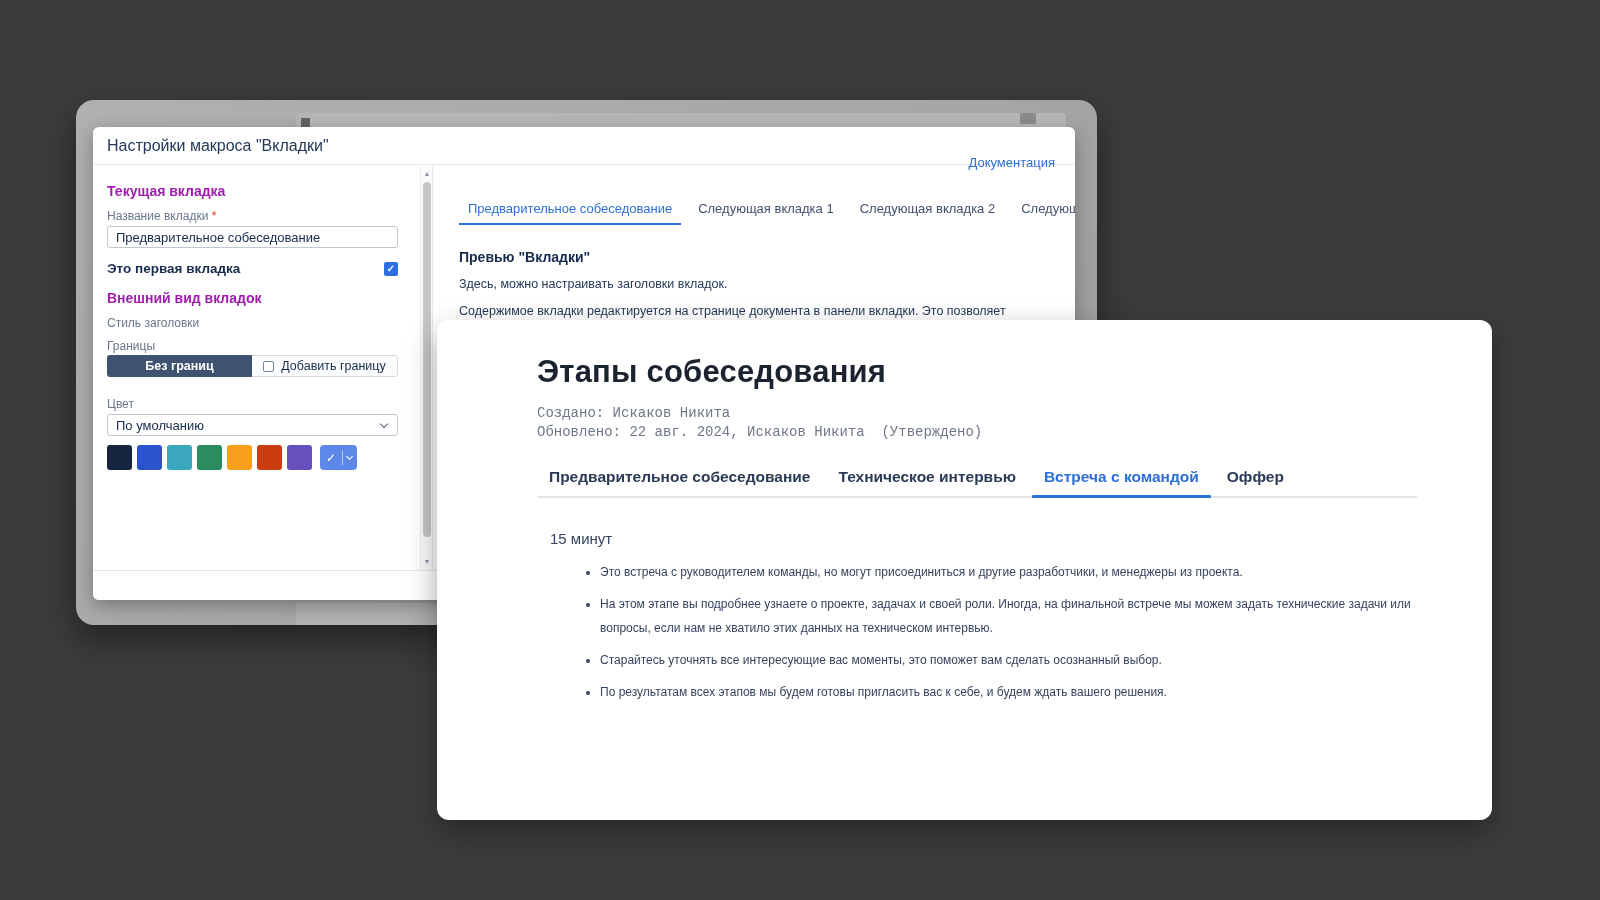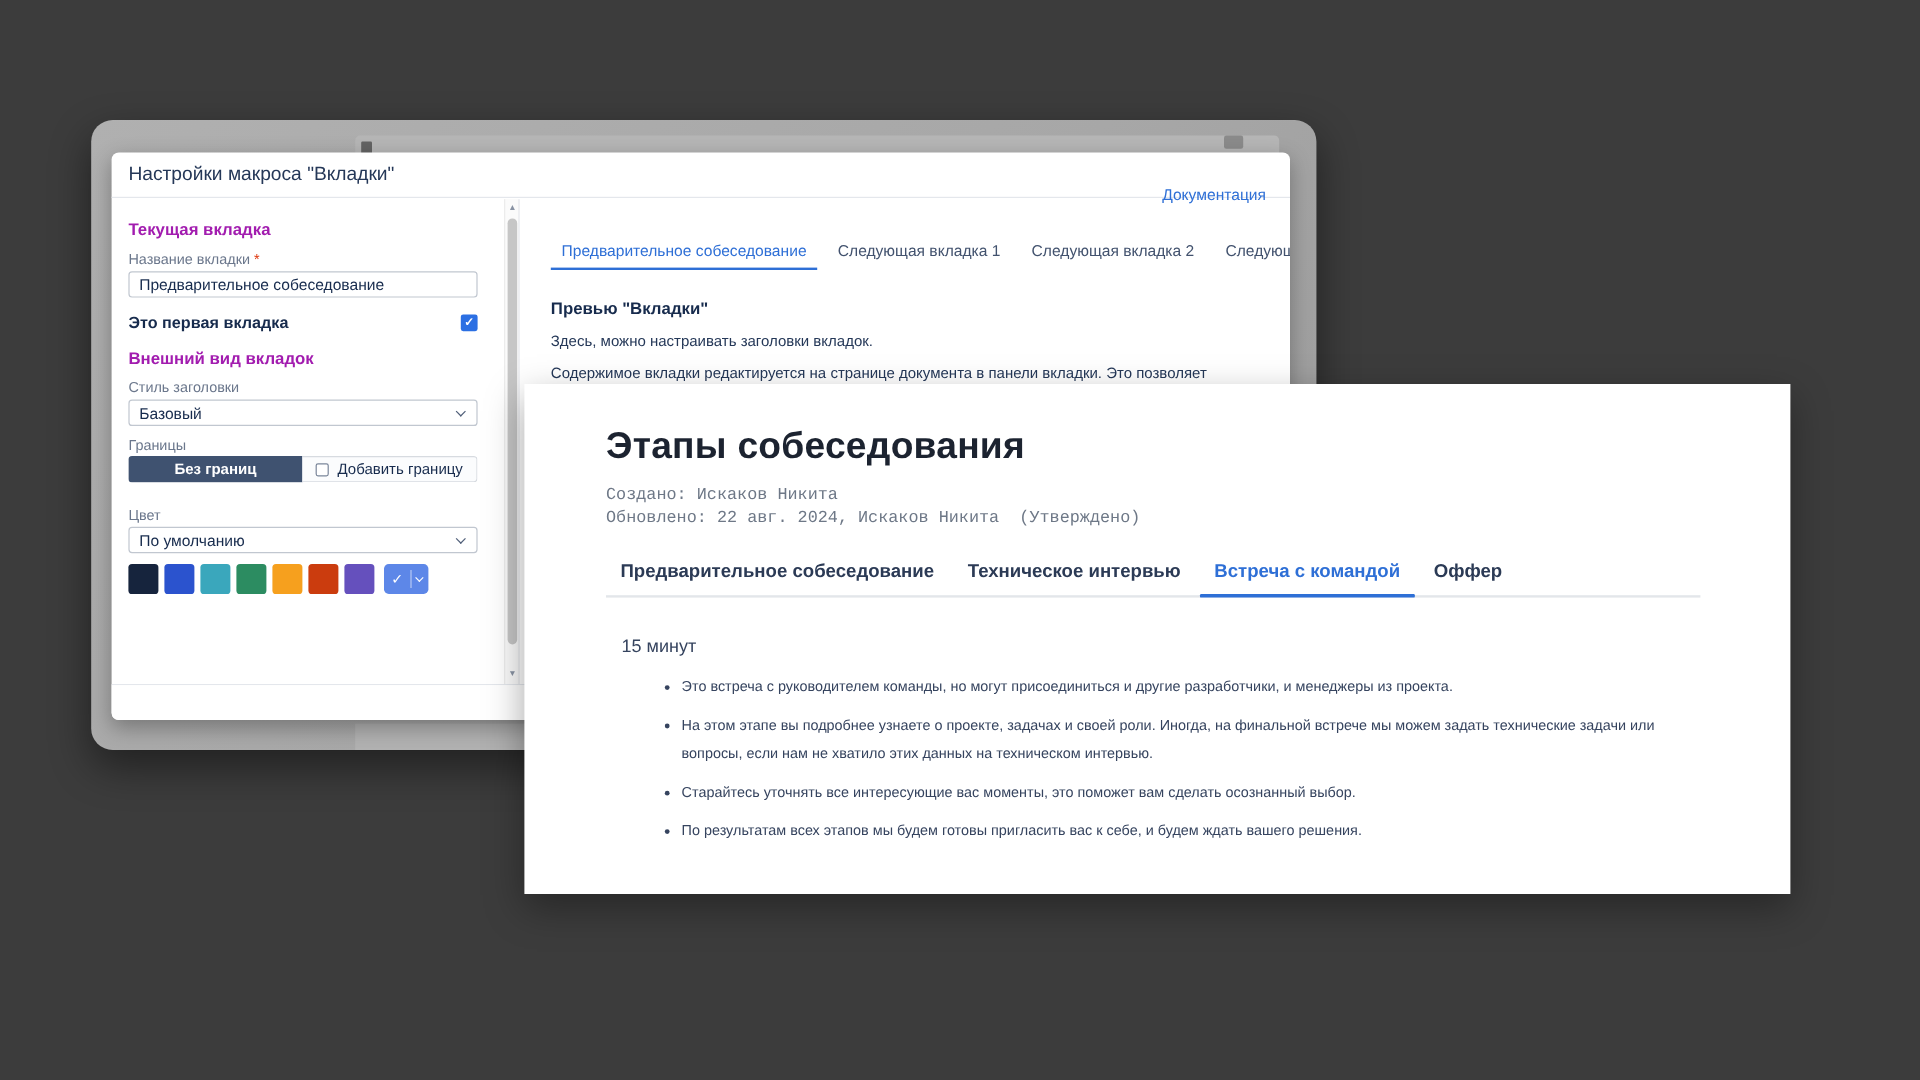--- a/index.html
+++ b/index.html
@@ -70,22 +70,22 @@
   .preview-panel { flex:1; border-left:1px solid #e4e7ec; padding:35px 18px 0 26px; position:relative; overflow:hidden; }
   .ptabs { display:flex; align-items:flex-start; }
   .ptab { font-size:13px; color:#42526e; padding:0 9px 9px 9px; margin-right:8px; white-space:nowrap; cursor:pointer; position:relative; }
   .ptab.active { color:var(--accent); }
   .ptab.active::after { content:""; position:absolute; left:0; right:0; bottom:0; height:2px; background:var(--accent); }
   .ptab-sep { width:1px; height:26px; background:#e1e4e8; margin:0 6px 0 2px; }
   .preview-h { margin-top:22px; font-size:14px; font-weight:bold; color:#172b4d; }
   .preview-p { margin-top:11px; font-size:12.5px; color:#253858; line-height:16px; white-space:nowrap; }
 
   
-  .card { position:absolute; left:437px; top:320px; width:1055px; height:425px; background:#fff;
-    border-radius:0; box-shadow:0 12px 30px rgba(0,0,0,.35); padding:20px 75px 0 68px; }
+  .card { position:absolute; left:437px; top:320px; width:1055px; height:500px; background:#fff;
+    border-radius:12px; box-shadow:0 12px 30px rgba(0,0,0,.35); padding:20px 75px 0 100px; }
   .card-title { margin-top:14px; font-size:31px; font-weight:600; color:#1c2330; letter-spacing:.2px; }
   .card-meta { margin-top:14px; font-size:14px; line-height:19px; color:#6e7887;font-family:Liberation Mono, monospace; }
   .ctabs { margin-top:26px; display:flex; border-bottom:2px solid #e3e6ea; }
   .ctab { font-size:15.5px; font-weight:600; color:#2b3a55; padding:0 12px 10px 12px; margin-right:4px;
     white-space:nowrap; position:relative; cursor:pointer; }
   .ctab.active { color:var(--accent); }
   .ctab.active::after { content:""; position:absolute; left:0; right:0; bottom:-2px; height:3px; background:var(--accent); border-radius:1px; }
   .card-content { padding-left:13px; }
   .duration { margin-top:32px; font-size:15px; color:#36445f; }
   .bullets { margin-top:13px; padding-left:30px; max-width:885px; }
@@ -120,24 +120,20 @@
         <div class="check-row-label">Это первая вкладка</div>
         <div class="checkbox-checked">
             <span>✓</span>
           </div>
       </div>
 
 
       <div class="section-h section-h2">Внешний вид вкладок</div>
 
       <div class="field-label">Стиль заголовки</div>
-      <div class="select">
-        <span>Базовый</span>
-        <span class="caret"></span>
-      </div>
 
       <div class="field-label">Границы</div>
       <div class="segmented">
         <div class="seg-left">Без границ</div>
         <div class="seg-right">
           <span class="seg-checkbox"></span>
           <span>Добавить границу</span>
         </div>
       </div>
 

